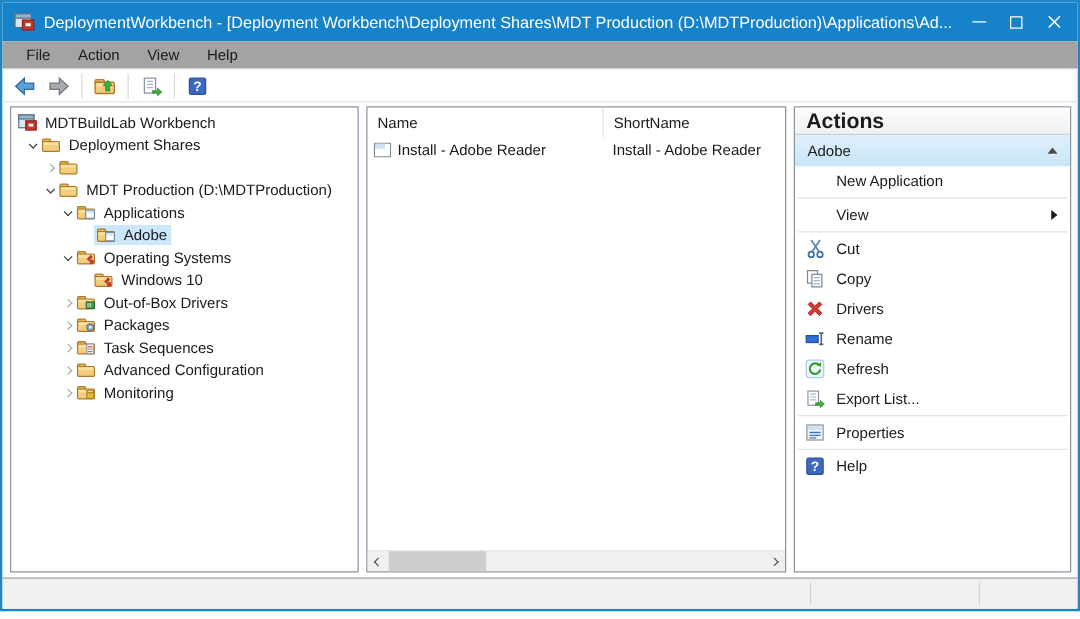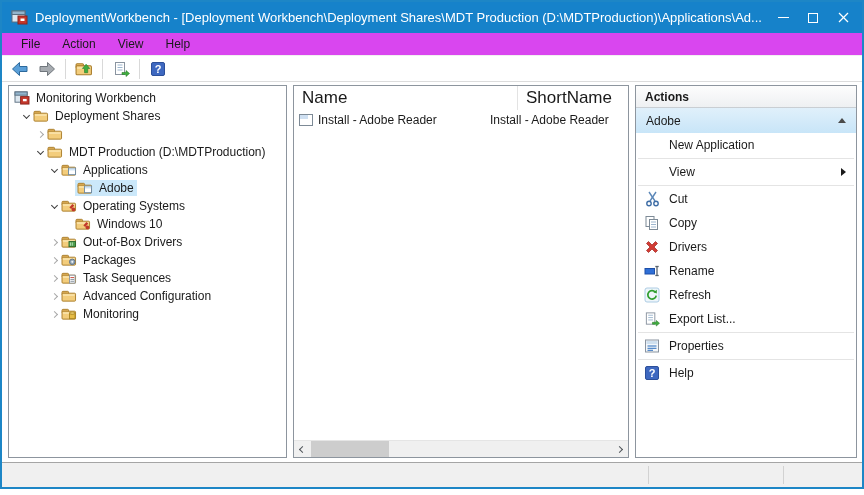--- a/index.html
+++ b/index.html
@@ -9,21 +9,21 @@
   
   .titlebar { height:31px; background:#1682ca; display:flex; align-items:center; padding-left:9px; flex:0 0 auto; }
   .app-icon { width:17px; height:15px; margin-right:7px; flex:0 0 auto; }
   .title { color:#fff; font-size:13px; white-space:nowrap; overflow:hidden; flex:1 1 auto; }
   .winbtns { display:flex; align-items:center; height:100%; flex:0 0 auto; margin-right:4px; }
   .wb { width:30px; height:100%; display:flex; align-items:center; justify-content:center; cursor:pointer; }
   .wb.min i { display:block; width:11px; border-top:1px solid #fff; }
   .wb.max i { display:block; width:10px; height:10px; border:1px solid #fff; }
 
   
-  .menubar { height:22px; background:#d946ef; display:flex; align-items:center; padding-left:8px; font-size:12px; color:#1a1a1a; flex:0 0 auto; }
+  .menubar { height:22px; background:#a3a3a3; display:flex; align-items:center; padding-left:8px; font-size:12px; color:#1a1a1a; flex:0 0 auto; }
   .menu-item { padding:3px 11px; cursor:default; }
 
   
   .toolbar { height:27px; background:#fff; border-top:1px solid #f0f0f0; border-bottom:1px solid #dcdcdc; display:flex; align-items:center; padding-left:6px; gap:3px; flex:0 0 auto; }
   .tbtn { width:24px; height:22px; display:flex; align-items:center; justify-content:center; }
   .tsep { width:1px; height:20px; background:#d9d9d9; margin:0 3px; }
 
   
   .main { flex:1 1 auto; display:flex; padding:3px 5px 4px 6px; gap:6px; background:#fff; min-height:0; }
   .pane { border:1px solid #8d959e; background:#fff; overflow:hidden; }
@@ -36,36 +36,36 @@
   .lvl0 { padding-left:5px; } .lvl1 { padding-left:10px; } .lvl2 { padding-left:24px; }
   .lvl3 { padding-left:38px; } .lvl4 { padding-left:52px; }
   .exp { width:14px; flex:0 0 auto; display:flex; align-items:center; justify-content:center; }
   .chev { display:inline-block; width:5px; height:5px; border-right:1.5px solid #a8a8a8; border-bottom:1.5px solid #a8a8a8; transform:rotate(-45deg); }
   .chev.open { border-color:#3e3e3e; transform:rotate(45deg); margin-top:-2px; }
   .ticon { width:17px; height:14px; margin-right:5px; flex:0 0 auto; }
   .tsel { background:#cbe8fa; padding:1px 3px 1px 0; display:flex; align-items:center; }
   .tsel .ticon { margin-left:2px; }
 
   
-  .lheader { display:flex; height:24px; align-items:center; font-size:17px; color:#1a1a1a;gap:35px; }
+  .lheader { display:flex; height:24px; align-items:center; font-size:12px; color:#1a1a1a; }
   .lcol { padding-left:8px; height:100%; display:flex; align-items:center; }
   .lcol.c1 { width:188px; }
   .lcol.c2 { flex:1; border-left:1px solid #e3e3e3; }
   .lrow { display:flex; height:20px; align-items:center; font-size:12px; color:#1a1a1a; }
   .lcell { padding-left:8px; display:flex; align-items:center; gap:5px; }
   .lcell.c1 { width:188px; padding-left:5px; }
   .hscroll { position:absolute; left:0; right:0; bottom:0; height:17px; background:#f0f0f0; display:flex; align-items:center; border-top:1px solid #e5e5e5; }
   .sbtn { width:17px; height:17px; display:flex; align-items:center; justify-content:center; }
   .schev { display:inline-block; width:5px; height:5px; border-right:1.6px solid #4d5257; border-bottom:1.6px solid #4d5257; }
   .schev.left { transform:rotate(135deg); } .schev.right { transform:rotate(-45deg); }
   .strack { flex:1; position:relative; height:100%; }
   .sthumb { position:absolute; left:0px; top:0; width:78px; height:17px; background:#cdcdcd; }
 
   
-  .actions-title { height:22px; background:linear-gradient(#fdfdfd,#eef0f2); border-bottom:1px solid #c9ced3; display:flex; align-items:center; padding-left:9px; font-size:12px; font-weight:bold; color:#1a1a1a; flex:0 0 auto; }
+  .actions-title { height:22px; background:linear-gradient(#fdfdfd,#eef0f2); border-bottom:1px solid #c9ced3; display:flex; align-items:center; padding-left:9px; font-size:17px; font-weight:bold; color:#1a1a1a; flex:0 0 auto; }
   .group-header { height:25px; background:linear-gradient(#e0f0fb,#c8e5f8); display:flex; align-items:center; padding:0 10px; font-size:12px; color:#1a1a1a; flex:0 0 auto; cursor:pointer; }
   .collapse-tri { margin-left:auto; width:0; height:0; border-left:4px solid transparent; border-right:4px solid transparent; border-bottom:5px solid #4a4a4a; }
   .aitem { height:24px; display:flex; align-items:center; padding:0 8px; font-size:12px; color:#1a1a1a; cursor:pointer; }
   .aicon { width:16px; height:16px; margin-right:9px; flex:0 0 auto; display:flex; align-items:center; justify-content:center; }
   .asep { border-top:1px solid #e4e4e4; margin:1px 2px; }
   .submenu-tri { margin-left:auto; width:0; height:0; border-top:4px solid transparent; border-bottom:4px solid transparent; border-left:5px solid #1a1a1a; margin-right:2px; }
 
   
   .statusbar { height:25px; background:#f0f0f0; border-top:1px solid #a5a5a5; display:flex; flex:0 0 auto; }
   .sseg { height:100%; }
@@ -172,21 +172,21 @@
 
       <div class="trow lvl0">
         <span class="ticon">
           <svg width="16" height="14" viewBox="0 0 17 15">
               <rect x="1" y="1" width="13" height="11" fill="#dde7ef" stroke="#5b6f80"></rect>
               <rect x="1" y="1" width="13" height="3.5" fill="#93b5cd" stroke="#5b6f80"></rect>
               <rect x="7" y="6" width="9" height="8" fill="#c4372b" stroke="#8c241e"></rect>
               <rect x="9.5" y="8.5" width="4" height="2.5" fill="#fff"></rect>
             </svg>
         </span>
-        <span>Monitoring Workbench</span>
+        <span>MDTBuildLab Workbench</span>
       </div>
 
 
       <div class="trow lvl1">
         <span class="exp">
             <i class="chev open"></i>
           </span>
         <span class="ticon">
           <svg width="16" height="14" viewBox="0 0 17 15">
               <use href="#i-folder"></use>

